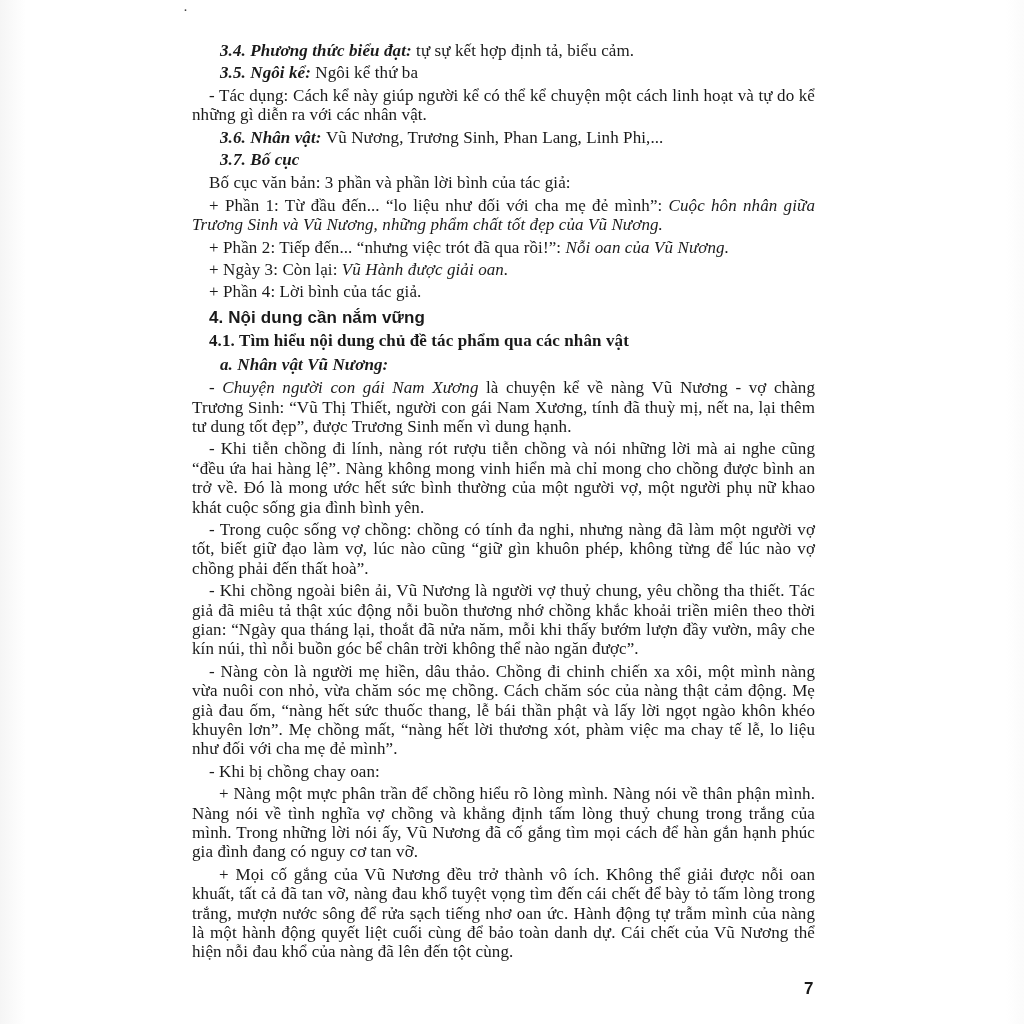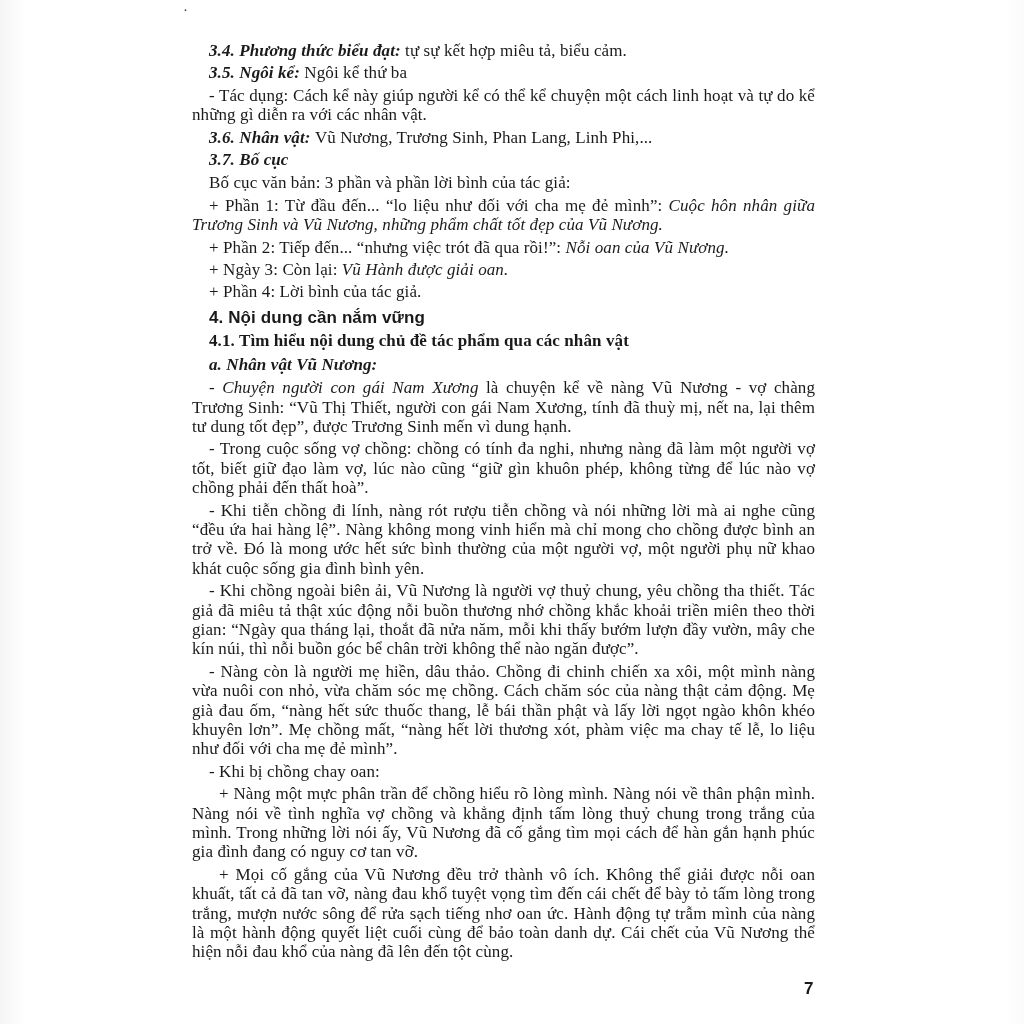--- a/index.html
+++ b/index.html
@@ -59,53 +59,53 @@
     font-size: 17px;
     margin-top: 6px;
     margin-bottom: 4px;
   }
   p.para.h-serif {
     margin-bottom: 4px;
   }
   .run-r { font-style: normal; font-weight: normal; }
   .run-i { font-style: italic; }
   .run-b { font-weight: bold; }
-  .run-bi { font-weight: bold; font-style: italic; }
+  .run-bi { font-weight: bold; font-style: italic; margin-left: 11px; }
   .page-number {
     position: absolute;
     left: 804px;
     top: 979px;
     font-family: "Liberation Sans", sans-serif;
     font-weight: bold;
     font-size: 17px;
     color: #1a1a1a;
   }
 </style>
 </head>
 <body>
 
 <div class="page">
   <span class="artifact">·</span>
   <div class="doc-body">
-      <p class="para"><span class="run-bi">3.4. Phương thức biểu đạt: </span><span class="run-r">tự sự kết hợp miêu tả, biểu cảm.</span></p>
+      <p class="para"><span class="run-bi">3.4. Phương thức biểu đạt: </span><span class="run-r">tự sự kết hợp định tả, biểu cảm.</span></p>
       <p class="para"><span class="run-bi">3.5. Ngôi kể: </span><span class="run-r">Ngôi kể thứ ba</span></p>
       <p class="para"><span class="run-r">- Tác dụng: Cách kể này giúp người kể có thể kể chuyện một cách linh hoạt và tự do kể những gì diễn ra với các nhân vật.</span></p>
       <p class="para"><span class="run-bi">3.6. Nhân vật: </span><span class="run-r">Vũ Nương, Trương Sinh, Phan Lang, Linh Phi,...</span></p>
       <p class="para h-serif"><span class="run-bi">3.7. Bố cục</span></p>
       <p class="para"><span class="run-r">Bố cục văn bản: 3 phần và phần lời bình của tác giả:</span></p>
       <p class="para"><span class="run-r">+ Phần 1: Từ đầu đến... “lo liệu như đối với cha mẹ đẻ mình”: </span><span class="run-i">Cuộc hôn nhân giữa Trương Sinh và Vũ Nương, những phẩm chất tốt đẹp của Vũ Nương.</span></p>
       <p class="para"><span class="run-r">+ Phần 2: Tiếp đến... “nhưng việc trót đã qua rồi!”: </span><span class="run-i">Nỗi oan của Vũ Nương.</span></p>
       <p class="para"><span class="run-r">+ Ngày 3: Còn lại: </span><span class="run-i">Vũ Hành được giải oan.</span></p>
       <p class="para"><span class="run-r">+ Phần 4: Lời bình của tác giả.</span></p>
       <p class="para sans"><span class="run-b">4. Nội dung cần nắm vững</span></p>
       <p class="para h-serif"><span class="run-b">4.1. Tìm hiểu nội dung chủ đề tác phẩm qua các nhân vật</span></p>
       <p class="para h-serif"><span class="run-bi">a. Nhân vật Vũ Nương:</span></p>
       <p class="para"><span class="run-r">- </span><span class="run-i">Chuyện người con gái Nam Xương</span><span class="run-r"> là chuyện kể về nàng Vũ Nương - vợ chàng Trương Sinh: “Vũ Thị Thiết, người con gái Nam Xương, tính đã thuỳ mị, nết na, lại thêm tư dung tốt đẹp”, được Trương Sinh mến vì dung hạnh.</span></p>
+      <p class="para"><span class="run-r">- Khi tiễn chồng đi lính, nàng rót rượu tiễn chồng và nói những lời mà ai nghe cũng “đều ứa hai hàng lệ”. Nàng không mong vinh hiển mà chỉ mong cho chồng được bình an trở về. Đó là mong ước hết sức bình thường của một người vợ, một người phụ nữ khao khát cuộc sống gia đình bình yên.</span></p>
       <p class="para"><span class="run-r">- Trong cuộc sống vợ chồng: chồng có tính đa nghi, nhưng nàng đã làm một người vợ tốt, biết giữ đạo làm vợ, lúc nào cũng “giữ gìn khuôn phép, không từng để lúc nào vợ chồng phải đến thất hoà”.</span></p>
-      <p class="para"><span class="run-r">- Khi tiễn chồng đi lính, nàng rót rượu tiễn chồng và nói những lời mà ai nghe cũng “đều ứa hai hàng lệ”. Nàng không mong vinh hiển mà chỉ mong cho chồng được bình an trở về. Đó là mong ước hết sức bình thường của một người vợ, một người phụ nữ khao khát cuộc sống gia đình bình yên.</span></p>
       <p class="para"><span class="run-r">- Khi chồng ngoài biên ải, Vũ Nương là người vợ thuỷ chung, yêu chồng tha thiết. Tác giả đã miêu tả thật xúc động nỗi buồn thương nhớ chồng khắc khoải triền miên theo thời gian: “Ngày qua tháng lại, thoắt đã nửa năm, mỗi khi thấy bướm lượn đầy vườn, mây che kín núi, thì nỗi buồn góc bể chân trời không thể nào ngăn được”.</span></p>
       <p class="para"><span class="run-r">- Nàng còn là người mẹ hiền, dâu thảo. Chồng đi chinh chiến xa xôi, một mình nàng vừa nuôi con nhỏ, vừa chăm sóc mẹ chồng. Cách chăm sóc của nàng thật cảm động. Mẹ già đau ốm, “nàng hết sức thuốc thang, lễ bái thần phật và lấy lời ngọt ngào khôn khéo khuyên lơn”. Mẹ chồng mất, “nàng hết lời thương xót, phàm việc ma chay tế lễ, lo liệu như đối với cha mẹ đẻ mình”.</span></p>
       <p class="para"><span class="run-r">- Khi bị chồng chay oan:</span></p>
       <p class="para indent-lg"><span class="run-r">+ Nàng một mực phân trần để chồng hiểu rõ lòng mình. Nàng nói về thân phận mình. Nàng nói về tình nghĩa vợ chồng và khẳng định tấm lòng thuỷ chung trong trắng của mình. Trong những lời nói ấy, Vũ Nương đã cố gắng tìm mọi cách để hàn gắn hạnh phúc gia đình đang có nguy cơ tan vỡ.</span></p>
       <p class="para indent-lg"><span class="run-r">+ Mọi cố gắng của Vũ Nương đều trở thành vô ích. Không thể giải được nỗi oan khuất, tất cả đã tan vỡ, nàng đau khổ tuyệt vọng tìm đến cái chết để bày tỏ tấm lòng trong trắng, mượn nước sông để rửa sạch tiếng nhơ oan ức. Hành động tự trẫm mình của nàng là một hành động quyết liệt cuối cùng để bảo toàn danh dự. Cái chết của Vũ Nương thể hiện nỗi đau khổ của nàng đã lên đến tột cùng.</span></p>
     </div>
   <div class="page-number">7</div>
 </div>
 
 </body></html>

